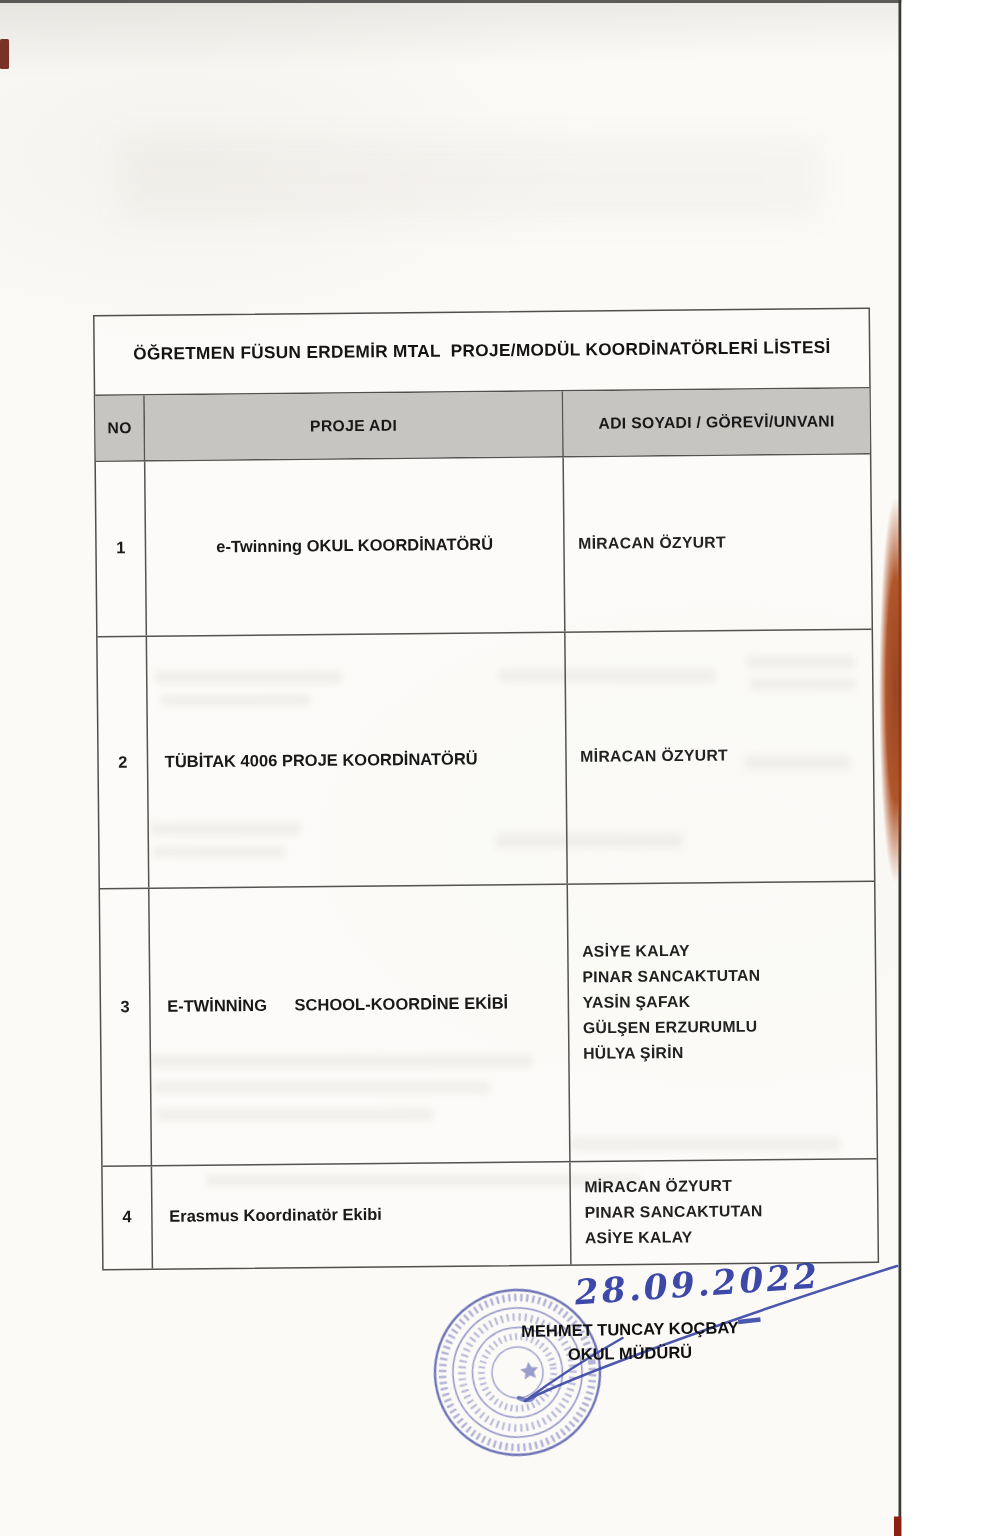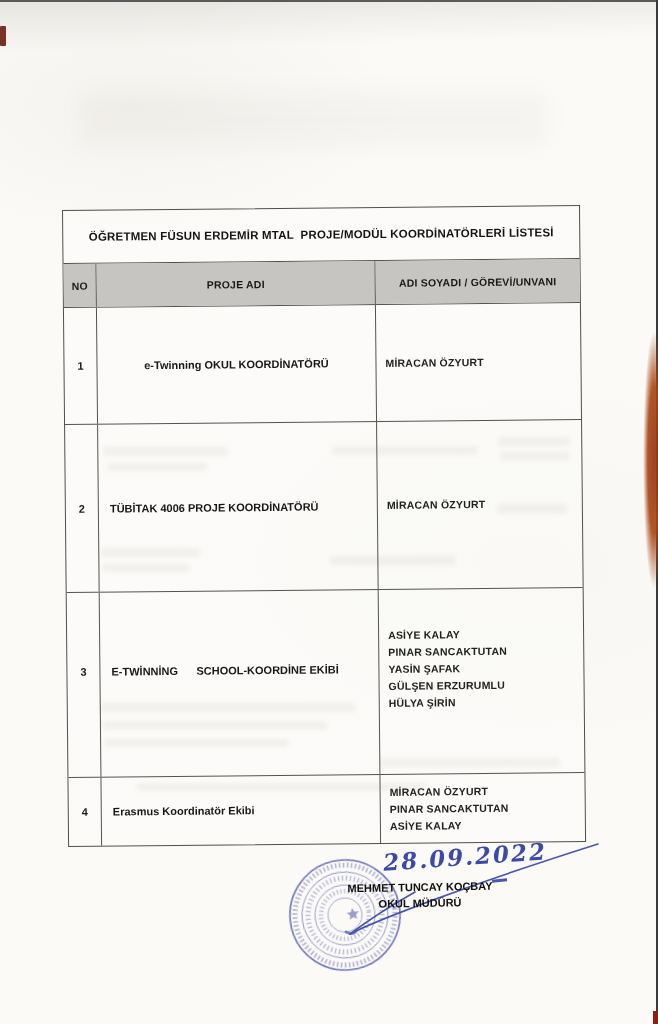--- a/index.html
+++ b/index.html
@@ -1,17 +1,17 @@
 <!DOCTYPE html>
 <html><head>
 <meta charset="utf-8">
 <style>
   html,body{margin:0;padding:0;background:#ffffff;}
   .page{
-    position:relative;width:658px;height:1024px;overflow:hidden;
+    position:relative;width:601px;height:1024px;overflow:hidden;
     background:
       radial-gradient(ellipse 400px 200px at 20% 10%, rgba(216,212,203,0.18), transparent 70%),
       radial-gradient(ellipse 500px 300px at 80% 55%, rgba(222,218,210,0.10), transparent 75%),
       #fbfaf7;
     font-family:"Liberation Sans", sans-serif;
     color:#1b1b1b;
   }
   
   .scan-top-line{position:absolute;top:0;left:0;width:100%;height:2px;background:#3f3e3c;opacity:.85;}
   .scan-top-shade{position:absolute;top:2px;left:0;width:100%;height:56px;

